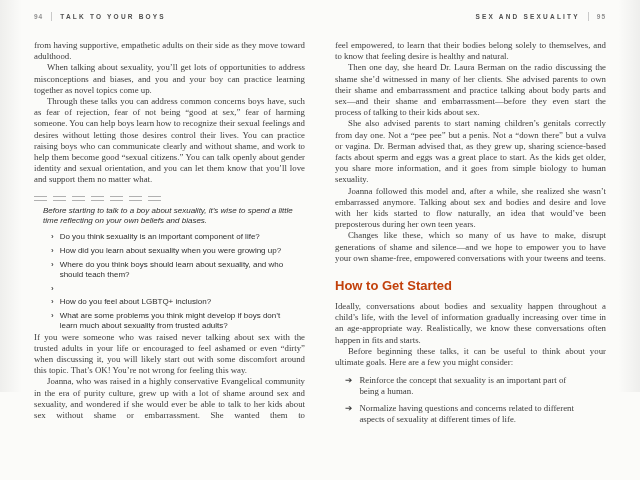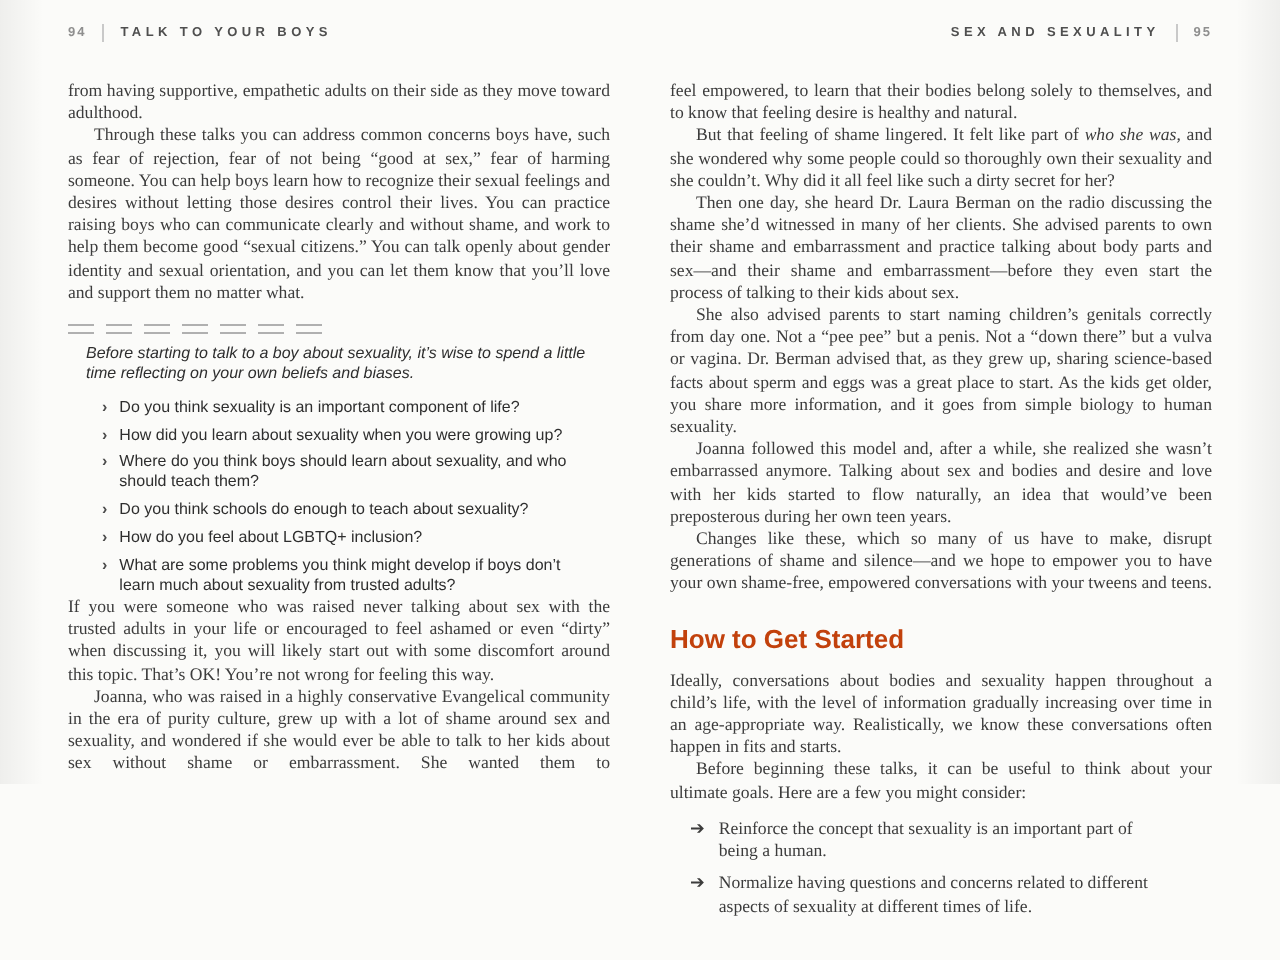--- a/index.html
+++ b/index.html
@@ -94,20 +94,21 @@
       <span class="rh-title">SEX AND SEXUALITY</span>
       <span class="rh-div"></span>
       <span class="rh-num">95</span>
     </div>
   </header>
 
   <main class="pages">
 
     <section class="page">
       <p class="serif">from having supportive, empathetic adults on their side as they move toward adulthood.</p>
+      <p class="serif indent">When talking about sexuality, you’ll get lots of opportunities to address misconceptions and biases, and you and your boy can practice learning together as novel topics come up.</p>
       <p class="serif indent">Through these talks you can address common concerns boys have, such as fear of rejection, fear of not being “good at sex,” fear of harming someone. You can help boys learn how to recognize their sexual feelings and desires without letting those desires control their lives. You can practice raising boys who can communicate clearly and without shame, and work to help them become good “sexual citizens.” You can talk openly about gender identity and sexual orientation, and you can let them know that you’ll love and support them no matter what.</p>
 
       <div>
         <h2 class="checkin-title">
           <span class="dashes">
             <span class="dash"></span>
               <span class="dash"></span>
               <span class="dash"></span>
               <span class="dash"></span>
               <span class="dash"></span>
@@ -125,41 +126,39 @@
             <li>
                 <span class="chev">›</span>
                 <span>How did you learn about sexuality when you were growing up?</span>
               </li>
             <li>
                 <span class="chev">›</span>
                 <span>Where do you think boys should learn about sexuality, and who should teach them?</span>
               </li>
             <li>
                 <span class="chev">›</span>
-                <span>Do you think schools do enough to teach about sexuality?</span>
               </li>
             <li>
                 <span class="chev">›</span>
                 <span>How do you feel about LGBTQ+ inclusion?</span>
               </li>
             <li>
                 <span class="chev">›</span>
                 <span>What are some problems you think might develop if boys don’t learn much about sexuality from trusted adults?</span>
               </li>
           </ul>
         </div>
       </div>
 
       <p class="serif">If you were someone who was raised never talking about sex with the trusted adults in your life or encouraged to feel ashamed or even “dirty” when discussing it, you will likely start out with some discomfort around this topic. That’s OK! You’re not wrong for feeling this way.</p>
       <p class="serif indent cont">Joanna, who was raised in a highly conservative Evangelical community in the era of purity culture, grew up with a lot of shame around sex and sexuality, and wondered if she would ever be able to talk to her kids about sex without shame or embarrassment. She wanted them to</p>
     </section>
 
     <section class="page">
       <p class="serif">feel empowered, to learn that their bodies belong solely to themselves, and to know that feeling desire is healthy and natural.</p>
-      <p class="serif indent"><span>But that feeling of shame lingered. It felt like part of </span><em>who she was</em><span>, and she wondered why some people could so thoroughly own their sexuality and she couldn’t. Why did it all feel like such a dirty secret for her?</span></p>
       <p class="serif indent">Then one day, she heard Dr. Laura Berman on the radio discussing the shame she’d witnessed in many of her clients. She advised parents to own their shame and embarrassment and practice talking about body parts and sex—and their shame and embarrassment—before they even start the process of talking to their kids about sex.</p>
       <p class="serif indent">She also advised parents to start naming children’s genitals correctly from day one. Not a “pee pee” but a penis. Not a “down there” but a vulva or vagina. Dr. Berman advised that, as they grew up, sharing science-based facts about sperm and eggs was a great place to start. As the kids get older, you share more information, and it goes from simple biology to human sexuality.</p>
       <p class="serif indent">Joanna followed this model and, after a while, she realized she wasn’t embarrassed anymore. Talking about sex and bodies and desire and love with her kids started to flow naturally, an idea that would’ve been preposterous during her own teen years.</p>
       <p class="serif indent">Changes like these, which so many of us have to make, disrupt generations of shame and silence—and we hope to empower you to have your own shame-free, empowered conversations with your tweens and teens.</p>
 
       <h2 class="big-head">How to Get Started</h2>
       <p class="serif">Ideally, conversations about bodies and sexuality happen throughout a child’s life, with the level of information gradually increasing over time in an age-appropriate way. Realistically, we know these conversations often happen in fits and starts.</p>
       <p class="serif indent">Before beginning these talks, it can be useful to think about your ultimate goals. Here are a few you might consider:</p>
 
       <ul class="goal-list">

